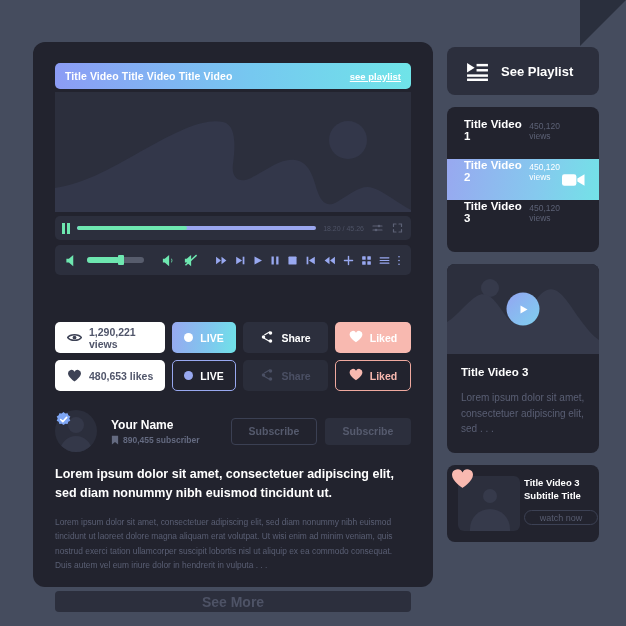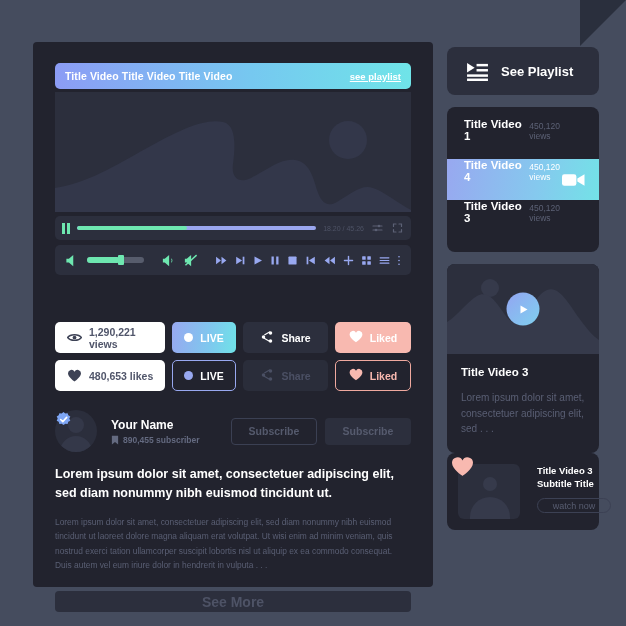--- a/index.html
+++ b/index.html
@@ -21,21 +21,21 @@
     background: #2a2f3d;
     clip-path: polygon(0 0, 100% 0, 100% 0, 0 100%);
   }
 
   
   .main-panel {
     position: absolute;
     left: 33px; top: 42px;
     width: 400px; height: 545px;
     background: #22232e;
-    border-radius: 4px;
+    border-radius: 12px;
   }
 
   .player-card {
     position: absolute;
     left: 22px; top: 21px;
     width: 356px; height: 248px;
   }
 
   .video-title-bar {
     height: 26px;
@@ -233,22 +233,22 @@
     position:absolute; left:50%; top:50%; transform:translate(-50%,-50%);
     width:33px; height:33px; border-radius:50%;
     background: linear-gradient(135deg,#93a5f2 0%, #7fd0ef 100%);
     display:flex; align-items:center; justify-content:center;
   }
   .vc-body { padding: 12px 14px 16px; }
   .vc-body .t { font-size:11.5px; font-weight:bold; color:#ffffff; }
   .vc-body .d { font-size:10px; color:#5a5f74; line-height:1.55; margin-top:12px; }
 
   .bottom-card {
-    background:#22232e; border-radius:8px;
-    padding: 11px; display:flex; gap:17px; position:relative;
+    margin-top: 12px; background:#22232e; border-radius:8px;
+    padding: 11px; display:flex; gap:4px; position:relative;
   }
   .bc-thumb {
     position:relative; width:62px; height:55px; border-radius:6px;
     background:#2c2f3d; overflow:hidden; flex:0 0 auto;
   }
   .bc-thumb .head { position:absolute; left:25px; top:13px; width:14px; height:14px;
     border-radius:50%; background:#363a4b; }
   .bc-thumb .body { position:absolute; left:12px; top:33px; width:40px; height:26px;
     border-radius:20px 20px 0 0; background:#363a4b; }
   .bc-heart {
@@ -528,21 +528,21 @@
       </span>
       <span class="lbl">See Playlist</span>
     </div>
 
     <div class="playlist">
       <div class="pl-item">
         <span class="t">Title Video 1</span>
         <span class="v">450,120 views</span>
       </div>
       <div class="pl-item active">
-        <span class="t">Title Video 4</span>
+        <span class="t">Title Video 2</span>
         <span class="v">450,120 views</span>
         <span class="pl-cam">
           <svg width="23" height="16" viewBox="0 0 24 16" fill="currentColor">
             <rect x="0" y="2" width="15" height="12" rx="2.4"></rect>
             <path d="M16 6.5 L23.5 2 L23.5 14 L16 9.5 Z"></path>
           </svg>
         </span>
       </div>
       <div class="pl-item">
         <span class="t">Title Video 3</span>

